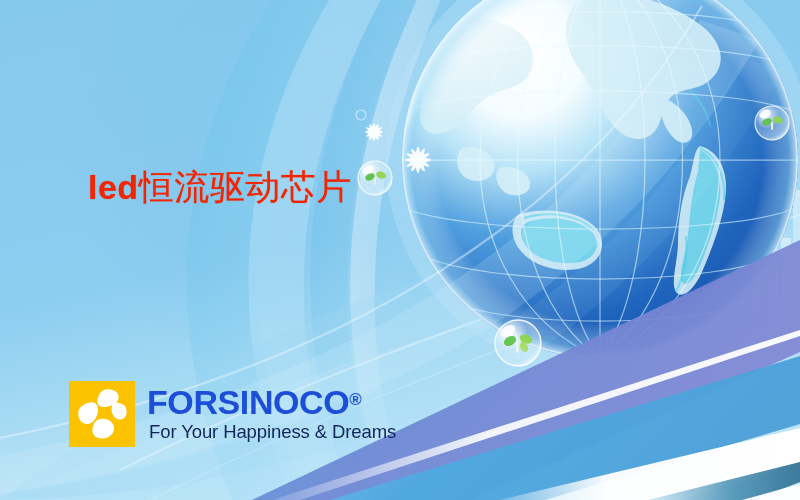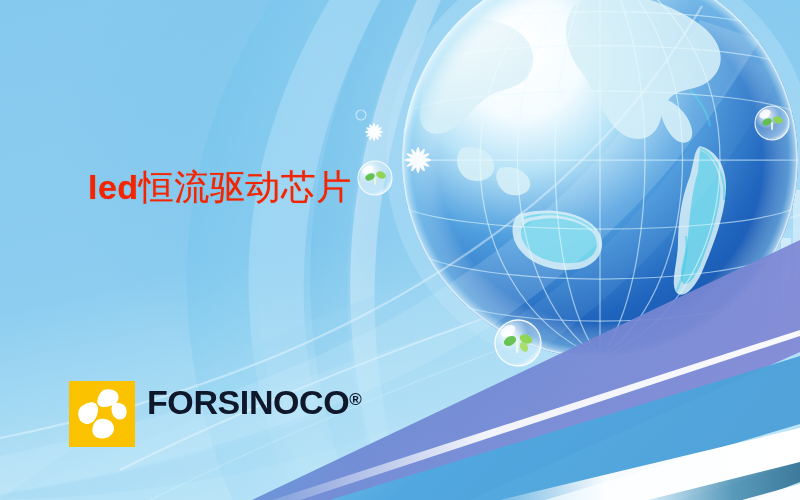--- a/index.html
+++ b/index.html
@@ -77,21 +77,21 @@
   #logo-text {
     margin-left: 12px;
     padding-top: 2px;
   }
   #logo-wordmark {
     font-family: "Liberation Sans", sans-serif;
     font-weight: 700;
     font-size: 34px;
     line-height: 34px;
     letter-spacing: -0.4px;
-    color: #0f172a;
+    color: #1d4ed8;
     white-space: nowrap;
   }
   #logo-wordmark .reg {
     font-size: 17px;
     vertical-align: 9px;
     letter-spacing: 0;
   }
   #logo-tagline {
     font-family: "Liberation Sans", sans-serif;
     font-weight: 400;
@@ -466,16 +466,17 @@
           <path d="M 57,27 C 59,33.5 56,39 50.5,38.5 C 46,38.1 42.5,33.5 42.5,28
                    C 42.5,23.5 45.5,21 50,22 C 53.5,22.8 56,24 57,27 Z"></path>
 
           <path d="M 31,38 C 38,36.5 44.5,40.5 45,47 C 45.4,52.5 40,57.5 33,57.5
                    C 26.5,57.5 22.5,53.5 23.5,47.5 C 24.4,42.2 26.5,39 31,38 Z"></path>
         </g>
       </svg>
     </div>
     <div id="logo-text">
       <div id="logo-wordmark"><span>FORSINOCO</span><span class="reg">®</span></div>
+      <div id="logo-tagline">For Your Happiness &amp; Dreams</div>
     </div>
   </div>
 
 </div>
 
 </body></html>

